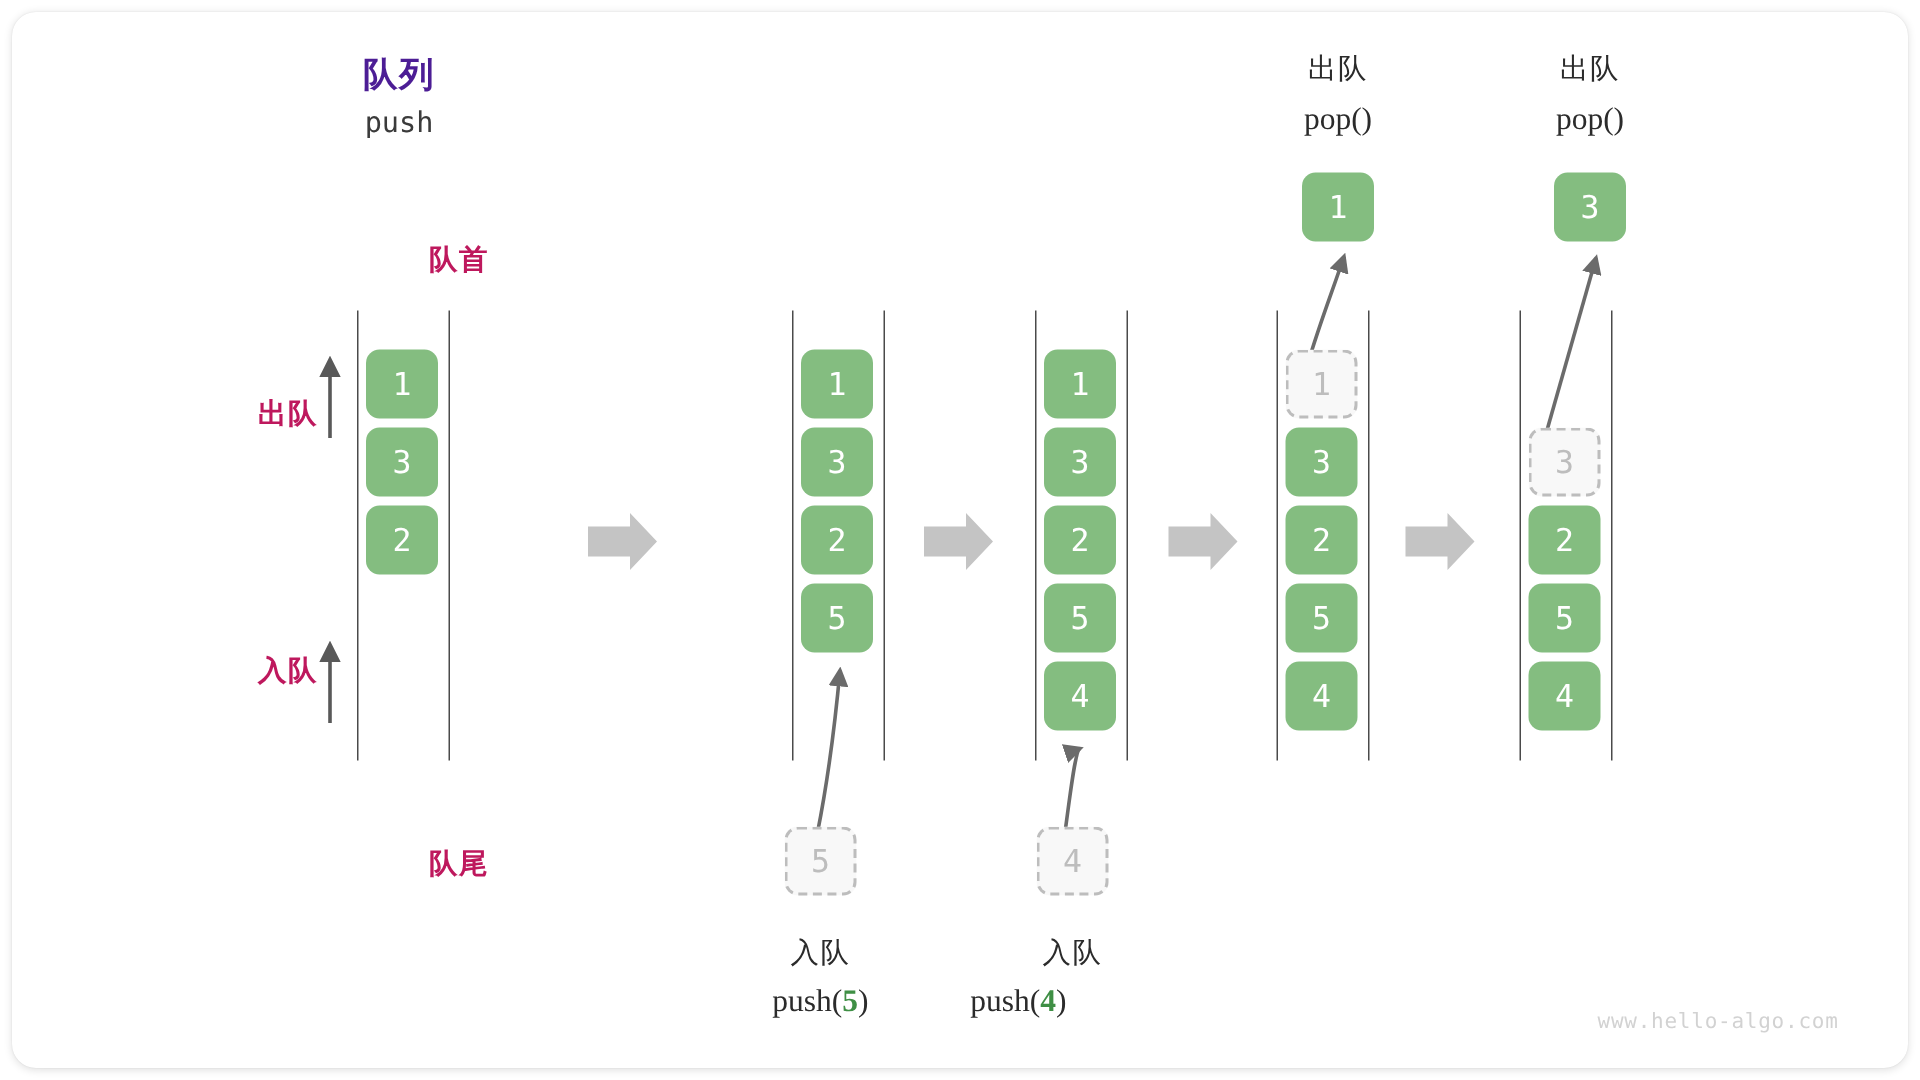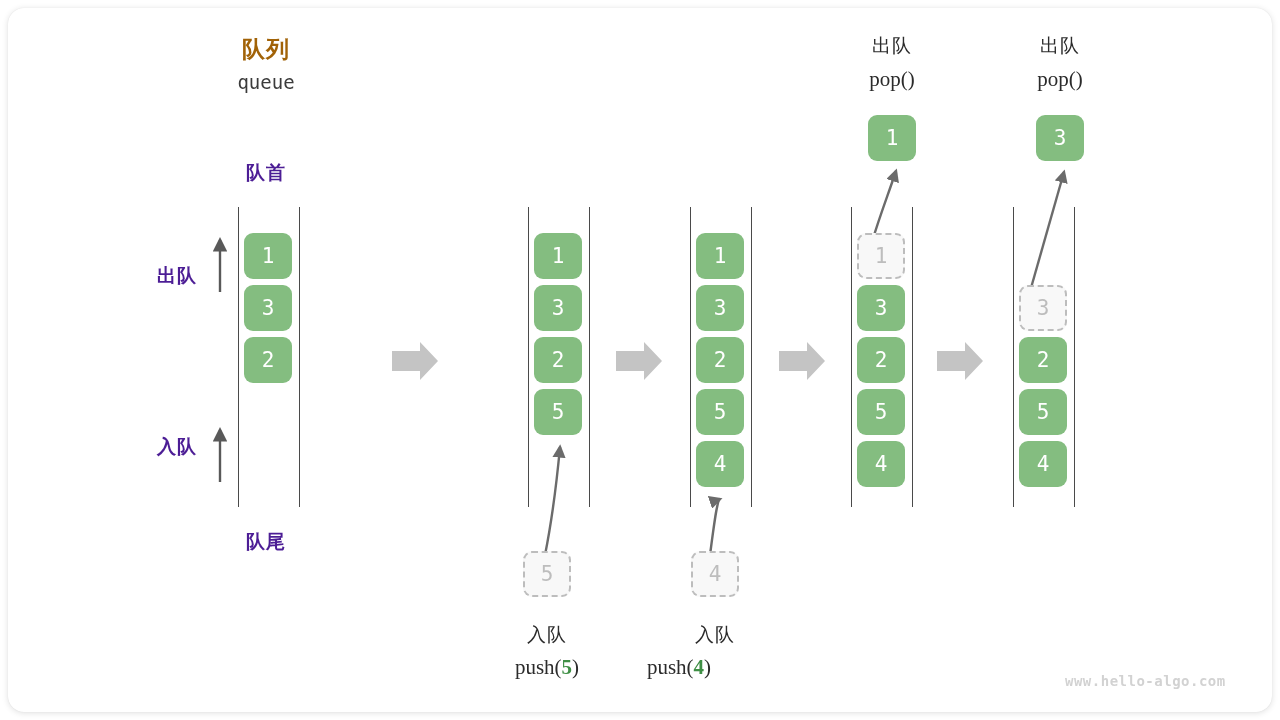--- a/index.html
+++ b/index.html
@@ -30,35 +30,35 @@
     top: -8px;
     width: 1280px;
     height: 720px;
   }
   .abs { position: absolute; }
 
   
   .title-cn {
     font-size: 23px;
     font-weight: bold;
-    color: #a16207;
+    color: #4c1d95;
     text-align: center;
     letter-spacing: 1px;
   }
   .title-en {
     font-family: "DejaVu Sans Mono", "Liberation Mono", monospace;
     font-size: 19px;
     color: #3b3b3b;
     text-align: center;
   }
   .label-bold {
     font-size: 19px;
     font-weight: bold;
-    color: #4c1d95;
-    text-align: center;
+    color: #be185d;
+    text-align: right;
     letter-spacing: 1px;
   }
   .op-cn {
     font-size: 19px;
     color: #2b2b2b;
     text-align: center;
     letter-spacing: 1px;
   }
   .op-code {
     font-family: Liberation Serif, serif;
@@ -156,24 +156,24 @@
       </g>
       <g>
         <path d="M 779 351 L 807 351 L 807 342 L 825 361 L 807 380 L 807 371 L 779 371 Z" fill="#c4c4c4"></path>
       </g>
       <g>
         <path d="M 937 351 L 965 351 L 965 342 L 983 361 L 965 380 L 965 371 L 937 371 Z" fill="#c4c4c4"></path>
       </g>
     </svg>
 
     <div class="abs title-cn" style="left:206px; top:34px; width:120px;">队列</div>
-    <div class="abs title-en" style="left:206px; top:71px; width:120px;">queue</div>
+    <div class="abs title-en" style="left:206px; top:71px; width:120px;">push</div>
 
     <div class="abs label-bold" style="left:206px; top:160px; width:120px;">队首</div>
-    <div class="abs label-bold" style="left:206px; top:529px; width:120px;">队尾</div>
+    <div class="abs label-bold" style="left:206px; top:563px; width:120px;">队尾</div>
 
     <div class="abs label-bold" style="left:142px; top:263px; width:70px;">出队</div>
     <div class="abs label-bold" style="left:142px; top:434px; width:70px;">入队</div>
 
     <div class="abs rail" style="left:238px; top:207px; height:300px;"></div>
     <div class="abs rail" style="left:299px; top:207px; height:300px;"></div>
 
     <div class="abs cell" style="left:244px; top:233px;">1</div>
     <div class="abs cell" style="left:244px; top:285px;">3</div>
     <div class="abs cell" style="left:244px; top:337px;">2</div>
@@ -225,16 +225,16 @@
     <div class="abs cell" style="left:1036px; top:115px;">3</div>
 
     <div class="abs rail" style="left:1013px; top:207px; height:300px;"></div>
     <div class="abs rail" style="left:1074px; top:207px; height:300px;"></div>
 
     <div class="abs cell ghost" style="left:1019px; top:285px;">3</div>
     <div class="abs cell" style="left:1019px; top:337px;">2</div>
     <div class="abs cell" style="left:1019px; top:389px;">5</div>
     <div class="abs cell" style="left:1019px; top:441px;">4</div>
 
-    <div class="abs watermark" style="left:1065px; top:673px;font-weight:bold;">www.hello-algo.com</div>
+    <div class="abs watermark" style="left:1065px; top:673px;">www.hello-algo.com</div>
 
   </div>
 </div>
 
 </body></html>

